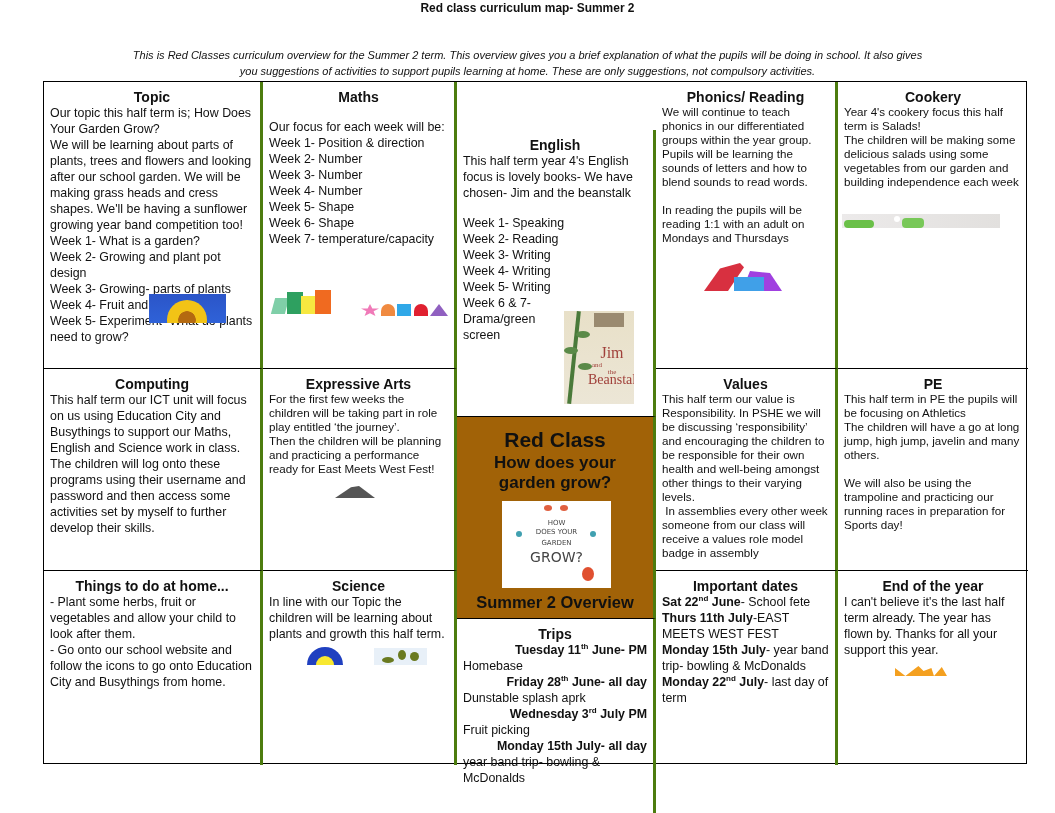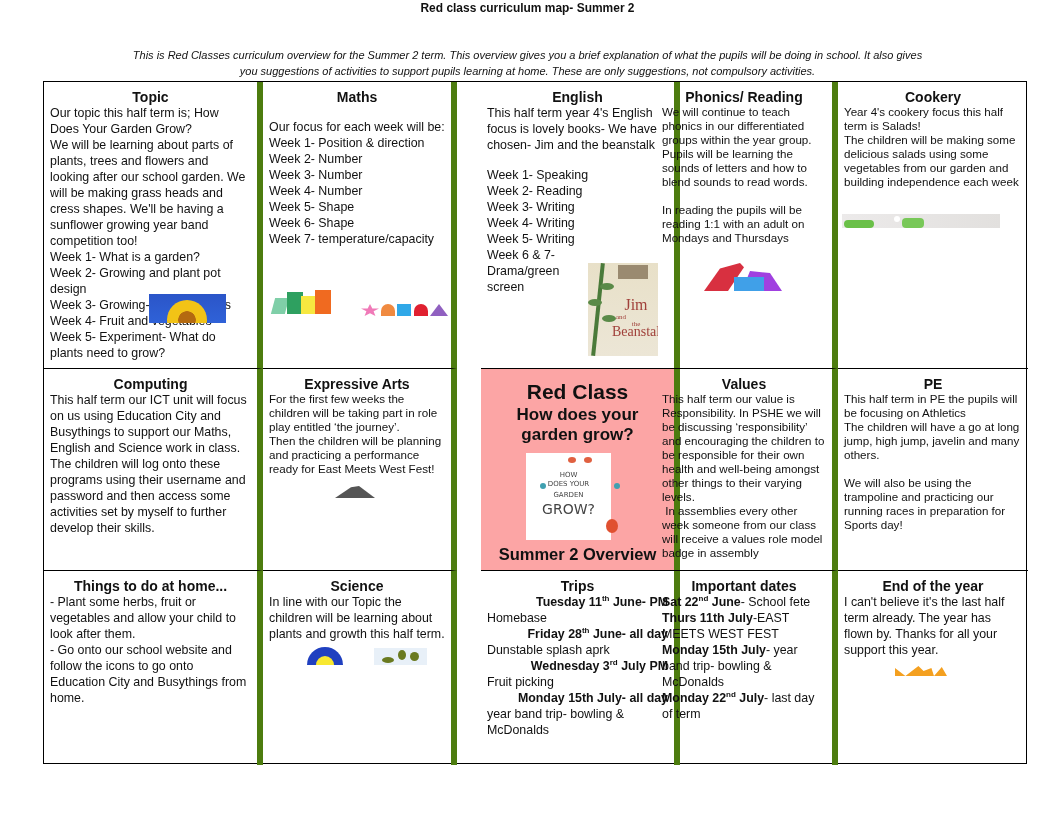--- a/index.html
+++ b/index.html
@@ -1,29 +1,29 @@
 <!DOCTYPE html>
 <html><head>
 <meta charset="utf-8">
 <style>
   html, body { margin:0; padding:0; background:#ffffff; }
   body { width:1055px; height:813px; position:relative; overflow:hidden; font-family:"Liberation Sans", sans-serif; color:#111; }
   .title { position:absolute; left:0; width:1055px; top:0; text-align:center; font-weight:bold; font-size:13px; transform:scaleX(0.92); }
   .intro { position:absolute; left:60px; width:935px; top:47px; text-align:center; font-style:italic; font-size:11px; line-height:16px; }
   .grid { position:absolute; left:43px; top:81px; width:984px; height:683px; border:1px solid #000; box-sizing:border-box; }
-  .cell { position:absolute; box-sizing:border-box; border-right:6px solid #4d7c0f; border-bottom:1px solid #000; padding:3px 6px; font-size:12.4px; line-height:16px; overflow:hidden; }
+  .cell { position:absolute; box-sizing:border-box; border-right:3px solid #4d7c0f; border-bottom:1px solid #000; padding:3px 6px; font-size:12.4px; line-height:16px; overflow:hidden; }
   .cell.sm { font-size:11.6px; line-height:14px; }
   .cell h3 { margin:4px 0 0; text-align:center; font-size:14px; line-height:16px; font-weight:bold; }
   .line { display:block; white-space:pre-wrap; }
   .gap { display:block; height:14px; }
   .b { font-weight:bold;text-align:right; }
   sup { font-size:8px; line-height:0; }
-  .c1 { left:0; width:219px; } .c2 { left:219px; width:194px; } .c3 { left:437px; width:199px; } .c4 { left:612px; width:182px; } .c5 { left:794px; width:190px; border-right:none; }
+  .c1 { left:0; width:219px; } .c2 { left:219px; width:194px; } .c3 { left:413px; width:199px;margin-top:48px; } .c4 { left:612px; width:182px; } .c5 { left:794px; width:190px; border-right:none; }
   .r1 { top:0; height:287px; } .r2 { top:287px; height:202px; } .r3 { top:489px; height:194px; border-bottom:none; }
-  .red { background:#fca5a5; text-align:center; padding:6px 4px; }
+  .red { background:#a16207; text-align:center; padding:6px 4px; }
   .red .big { font-size:21px; font-weight:bold; line-height:26px; margin-top:4px; display:block; }
   .red .mid { font-size:17px; font-weight:bold; line-height:20px; display:block; }
   .red .foot { font-size:16.5px; font-weight:bold; position:absolute; left:0; right:0; bottom:8px; display:block; }
   .img { position:absolute; }
 </style>
 </head>
 <body>
 
 <div class="title">Red class curriculum map- Summer 2</div>
 <div class="intro">
@@ -130,21 +130,21 @@
 
   <div class="cell c1 r2">
     <h3>Computing</h3>
     <span class="line">This half term our ICT unit will focus on us using Education City and Busythings to support our Maths, English and Science work in class. The children will log onto these programs using their username and password and then access some activities set by myself to further develop their skills.</span>
   </div>
 
   <div class="cell c3 r2 red">
     <span class="big">Red Class</span>
     <span class="mid">How does your</span>
     <span class="mid">garden grow?</span>
-    <div style="position:absolute;left:45px;top:84px;width:85px;height:87px;background:#fff;font-family:'DejaVu Sans',sans-serif;color:#444;">
+    <div style="position:absolute;left:45px;top:84px;width:109px;height:87px;background:#fff;font-family:'DejaVu Sans',sans-serif;color:#444;">
       <div style="position:absolute;left:0;right:0;top:18px;font-size:7px;line-height:8px;">HOW</div>
       <div style="position:absolute;left:0;right:0;top:27px;font-size:7px;line-height:8px;">DOES YOUR</div>
       <div style="position:absolute;left:0;right:0;top:38px;font-size:7px;line-height:8px;">GARDEN</div>
       <div style="position:absolute;left:0;right:0;top:48px;font-size:14px;line-height:16px;">GROW?</div>
       <div style="position:absolute;left:42px;top:4px;width:8px;height:6px;border-radius:50%;background:#e06040;"></div>
       <div style="position:absolute;left:58px;top:4px;width:8px;height:6px;border-radius:50%;background:#e06040;"></div>
       <div style="position:absolute;left:80px;top:66px;width:12px;height:14px;border-radius:50%;background:#e05030;"></div>
       <div style="position:absolute;left:14px;top:30px;width:6px;height:6px;border-radius:50%;background:#40a0b0;"></div>
       <div style="position:absolute;left:88px;top:30px;width:6px;height:6px;border-radius:50%;background:#40a0b0;"></div>
     </div>

